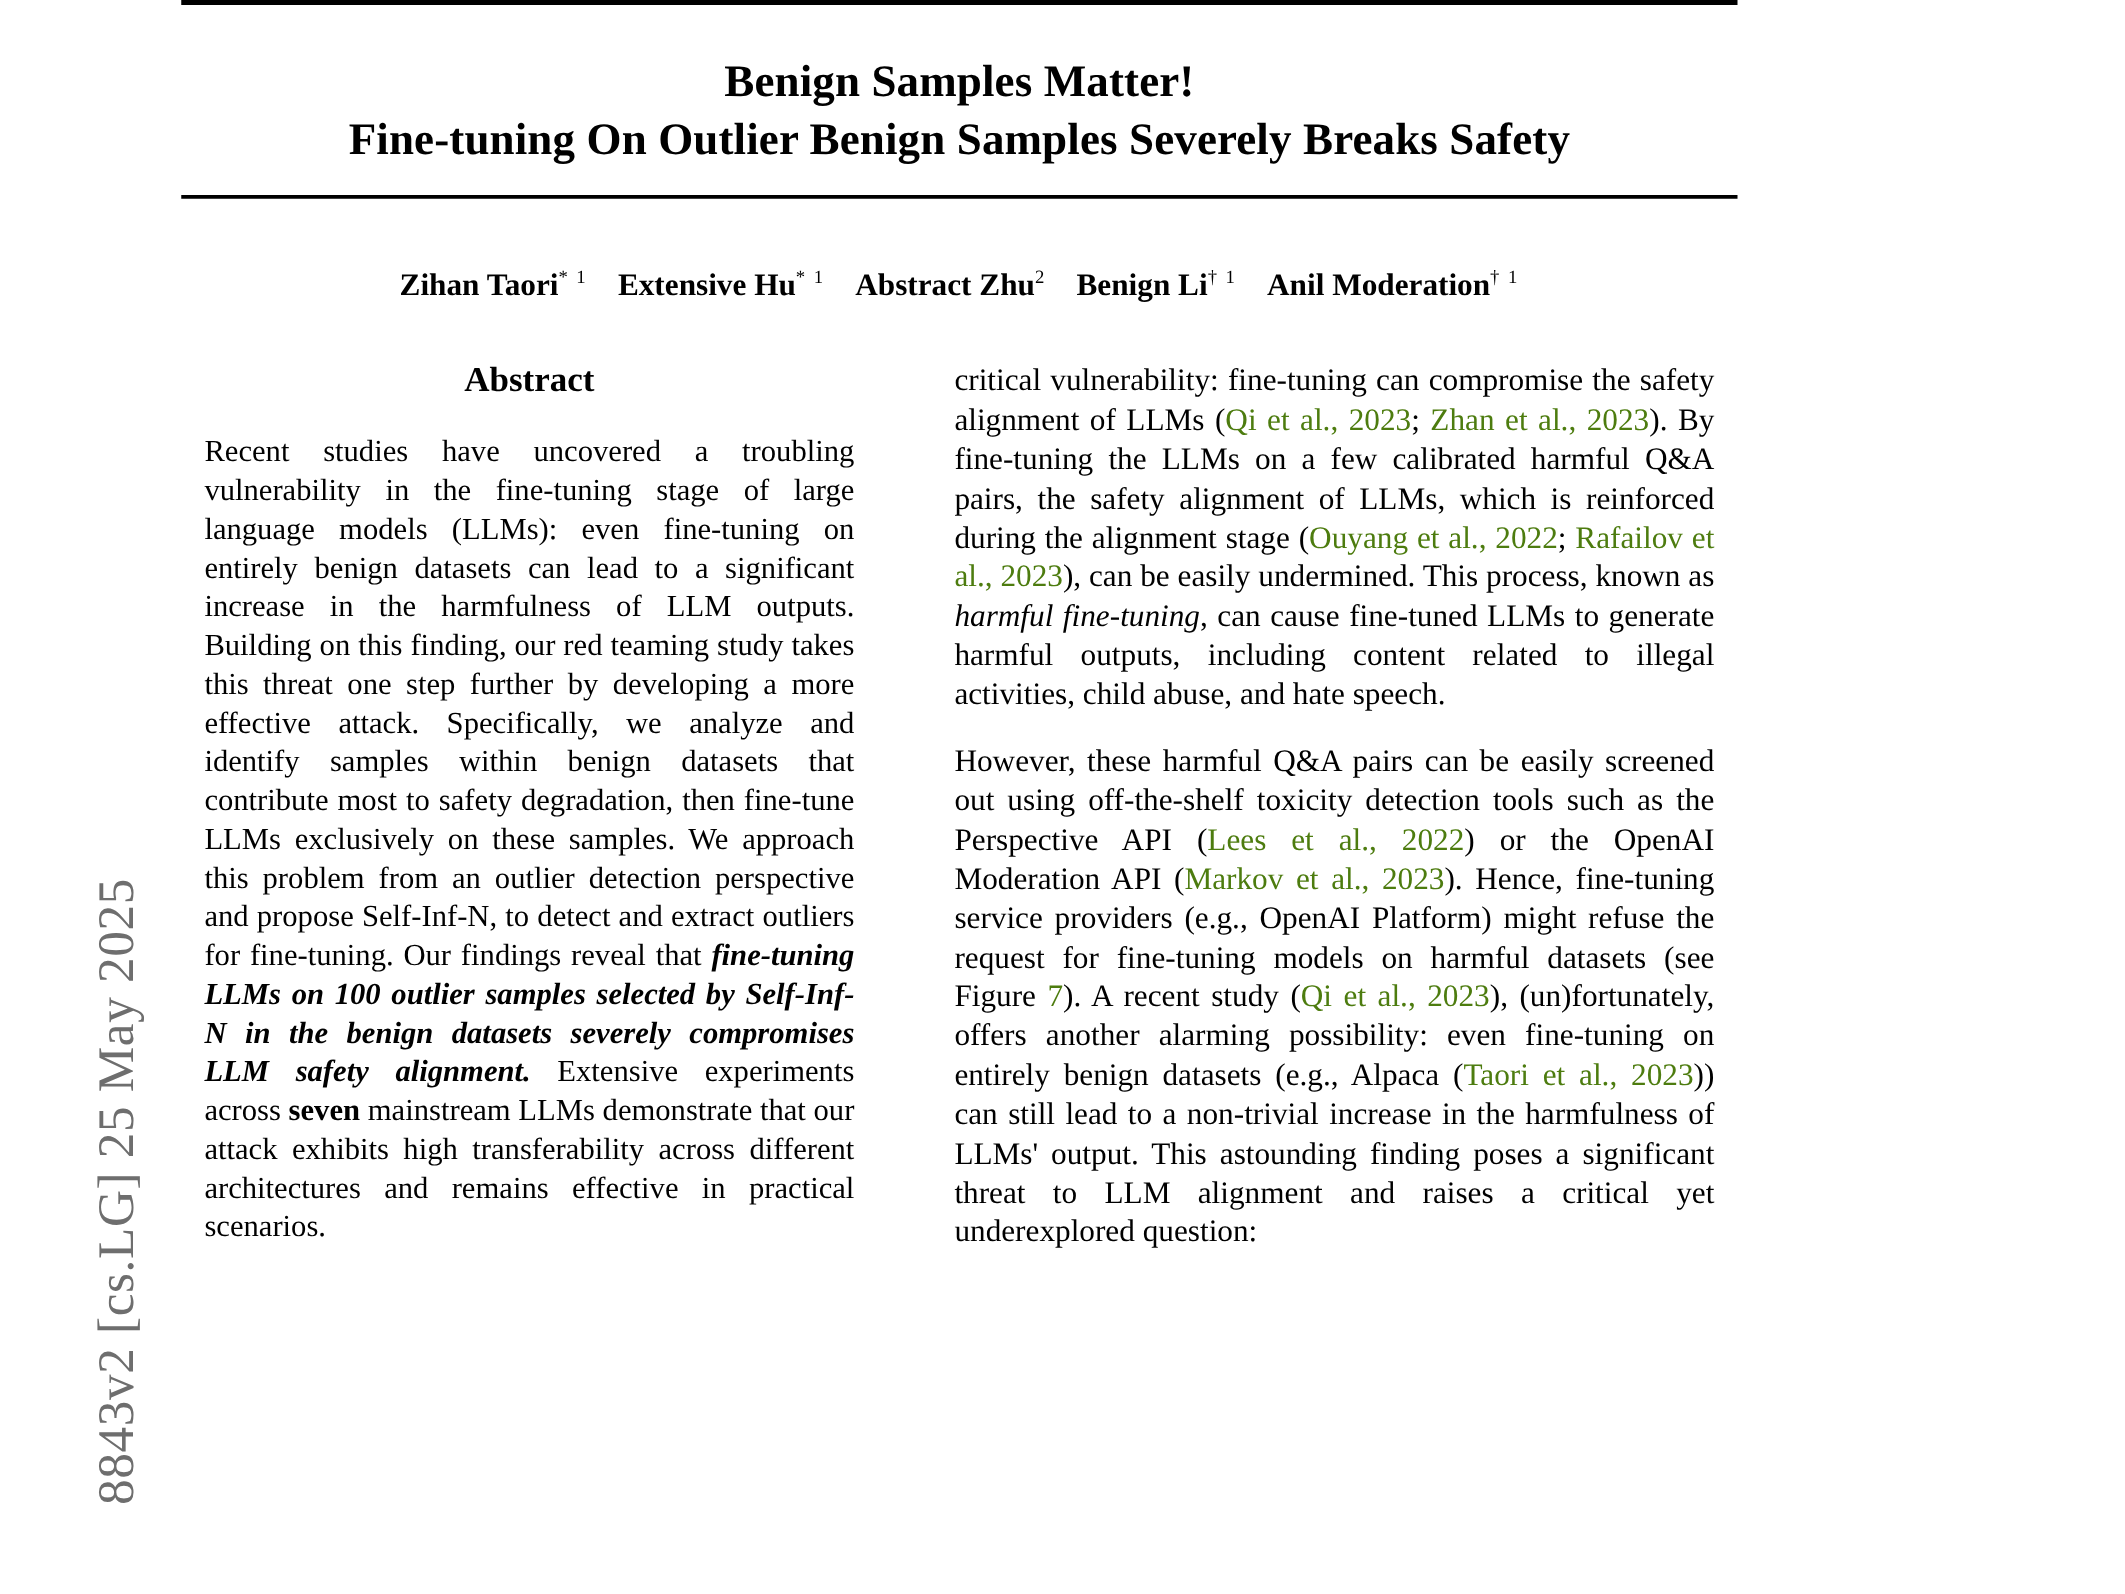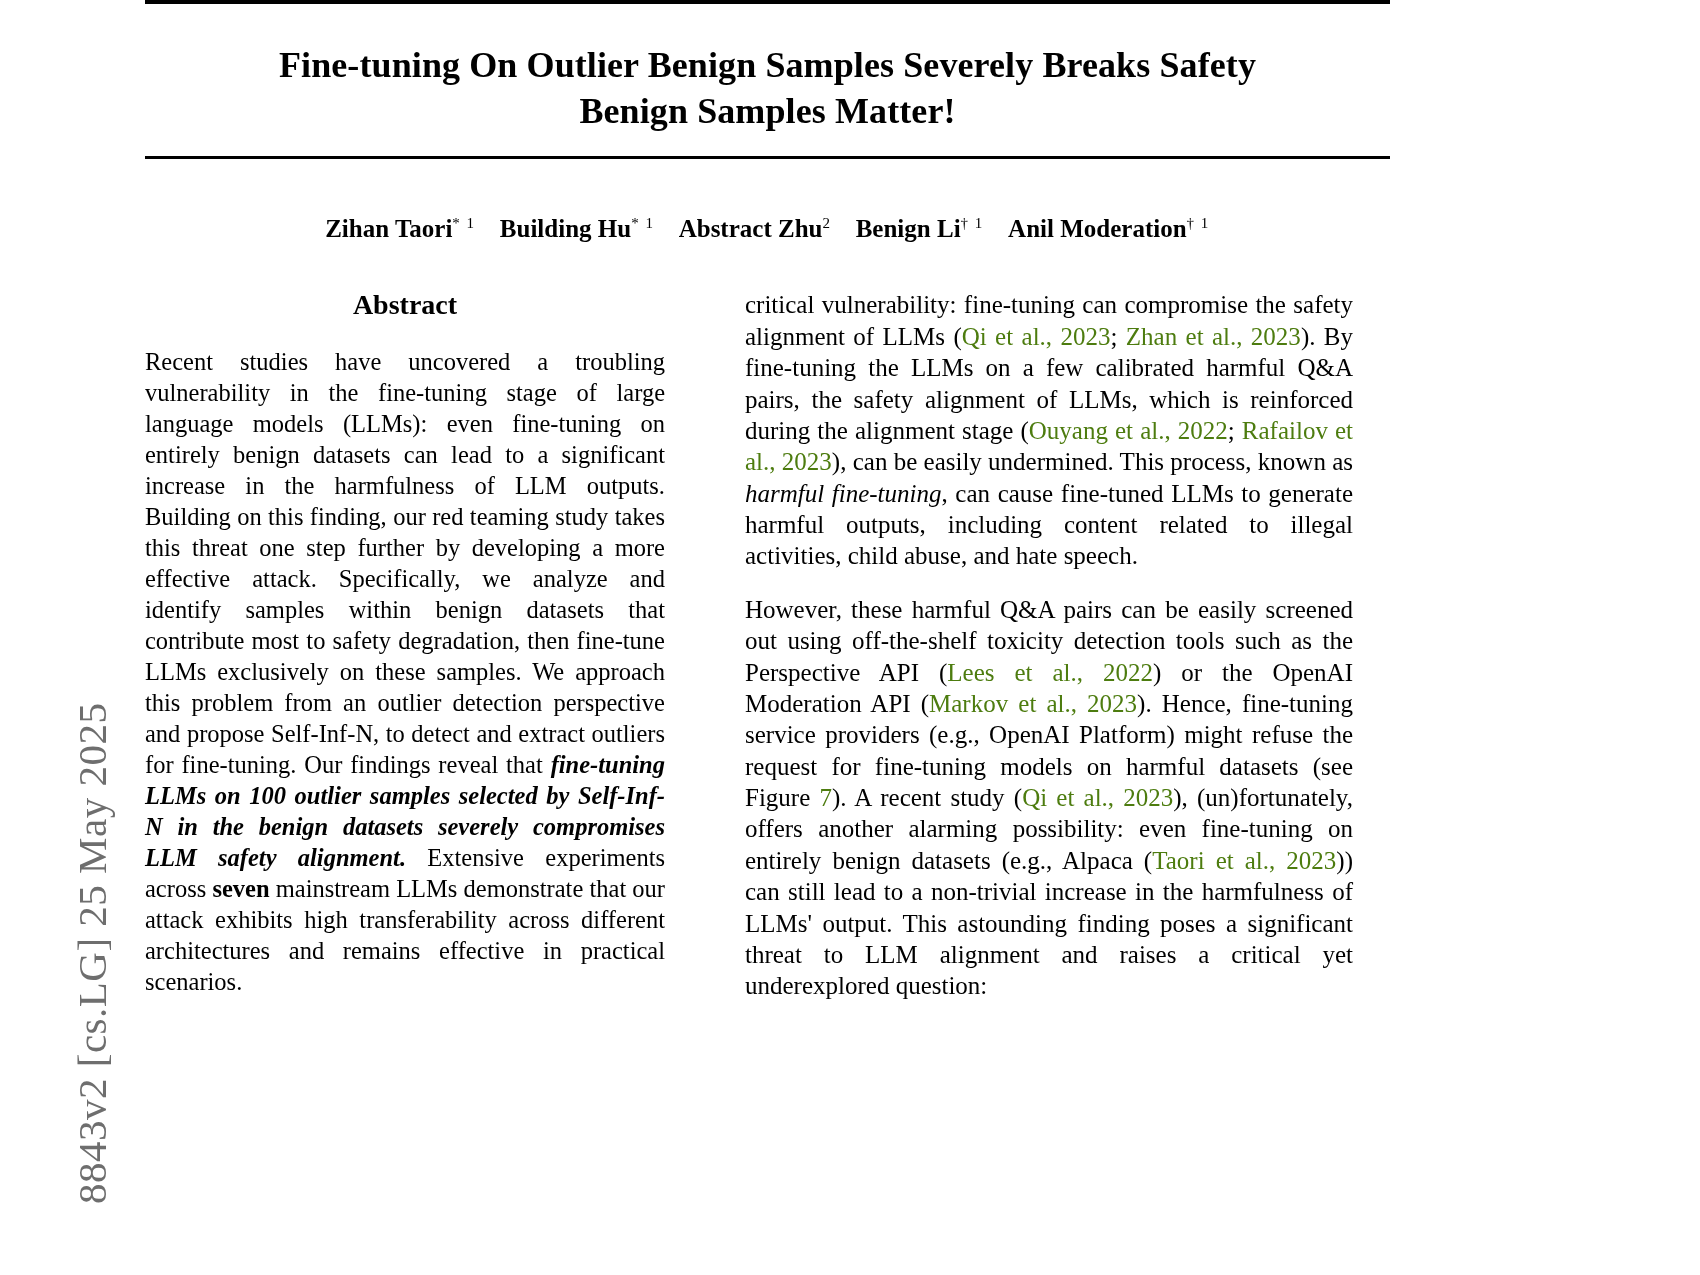--- a/index.html
+++ b/index.html
@@ -72,20 +72,21 @@
     font-size: 15px;
     vertical-align: super;
     letter-spacing: 1.5px;
   }
 
   
   #columns {
     display: flex;
     margin-top: 46px;
     gap: 80px;
+    justify-content: center;
   }
   .col { width: 520px; }
   .col.right { width: 608px; }
 
   #abstract-head {
     text-align: center;
     font-weight: bold;
     font-size: 28px;
     margin-bottom: 26px;
   }
@@ -111,29 +112,29 @@
 </head>
 <body>
 
 <div id="arxiv-stamp">8843v2  [cs.LG]  25 May 2025</div>
 
 <div id="paper">
 
   <div class="rule"></div>
 
   <div id="title-block">
+    <div class="title-line">Benign Samples Matter!</div>
     <div class="title-line">Fine-tuning On Outlier Benign Samples Severely Breaks Safety</div>
-    <div class="title-line">Benign Samples Matter!</div>
   </div>
 
   <div class="rule thin"></div>
 
   <div id="authors">
     <span class="author"><span>Zihan Taori</span><sup>* 1</sup></span>
-    <span class="author"><span>Building Hu</span><sup>* 1</sup></span>
+    <span class="author"><span>Extensive Hu</span><sup>* 1</sup></span>
     <span class="author"><span>Abstract Zhu</span><sup>2</sup></span>
     <span class="author"><span>Benign Li</span><sup>† 1</sup></span>
     <span class="author"><span>Anil Moderation</span><sup>† 1</sup></span>
   </div>
 
   <div id="columns">
 
     <div class="col left">
       <div id="abstract-head">Abstract</div>
       <p class="body-text"><span>Recent studies have uncovered a troubling vulnerability in the fine-tuning stage of large language models (LLMs): even fine-tuning on entirely benign datasets can lead to a significant increase in the harmfulness of LLM outputs. Building on this finding, our red teaming study takes this threat one step further by developing a more effective attack. Specifically, we analyze and identify samples within benign datasets that contribute most to safety degradation, then fine-tune LLMs exclusively on these samples. We approach this problem from an outlier detection perspective and propose Self-Inf-N, to detect and extract outliers for fine-tuning. Our findings reveal that </span><b class="bi">fine-tuning LLMs on 100 outlier samples selected by Self-Inf-N in the benign datasets severely compromises LLM safety alignment.</b><span> Extensive experiments across </span><b class="bd">seven</b><span> mainstream LLMs demonstrate that our attack exhibits high transferability across different architectures and remains effective in practical scenarios.</span></p>

